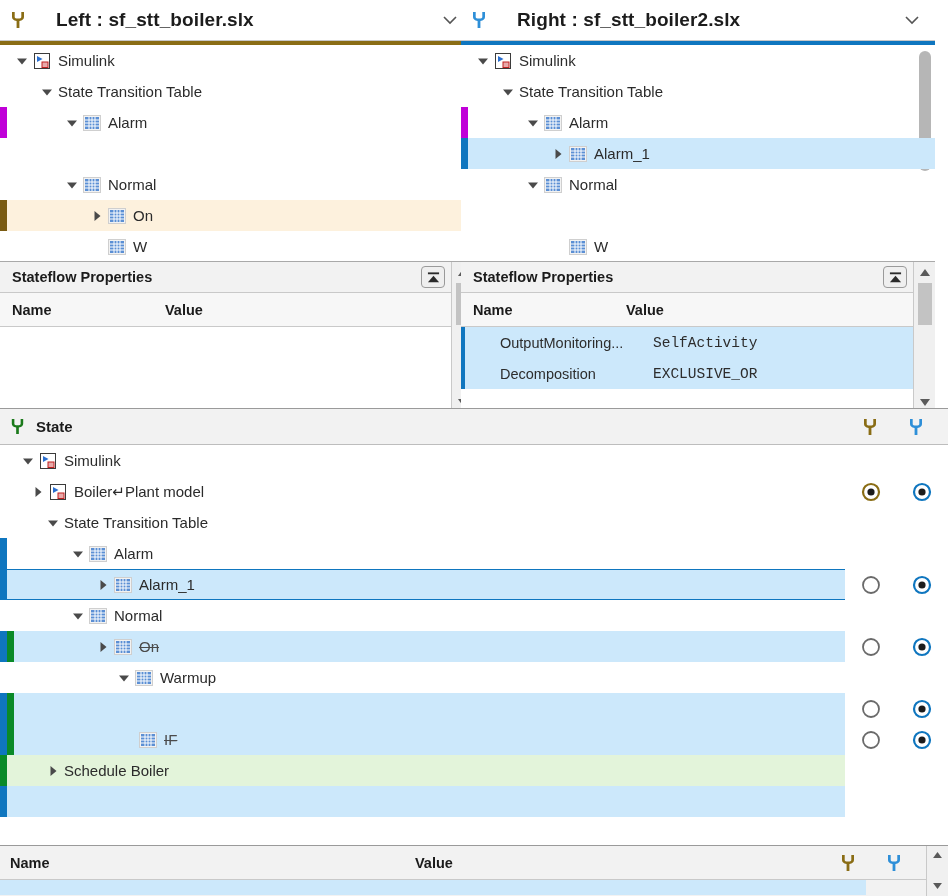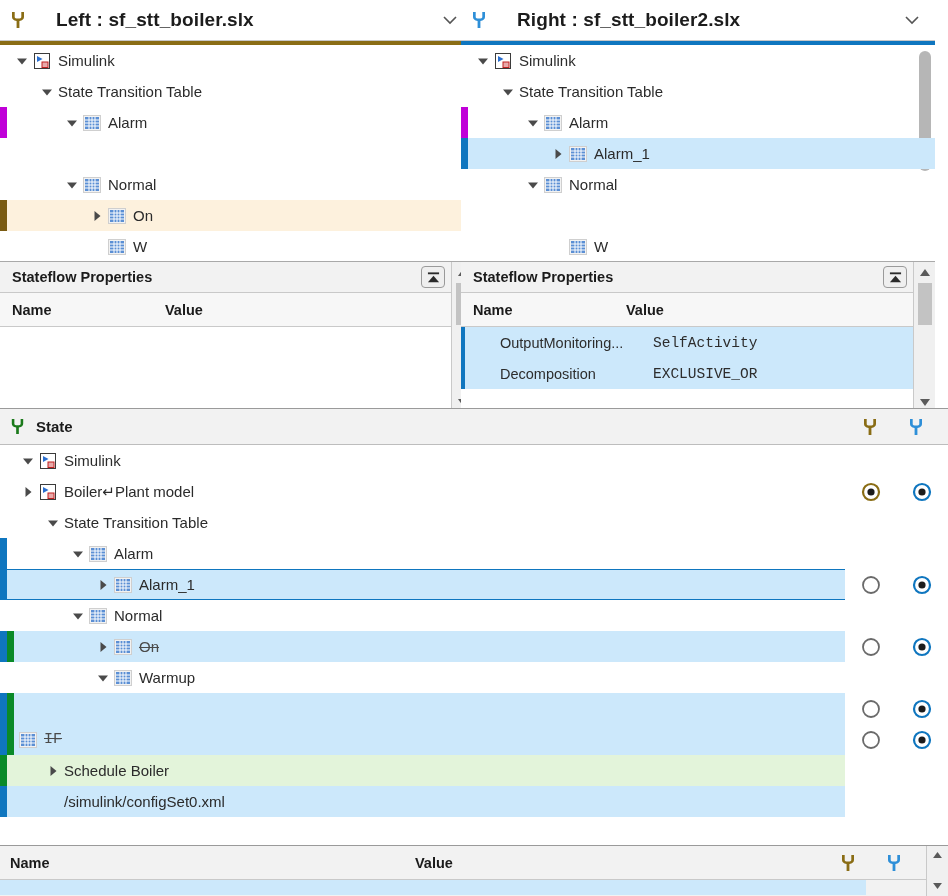--- a/index.html
+++ b/index.html
@@ -505,21 +505,21 @@
             </svg></span>
           <span class="ico"><svg viewBox="0 0 18 16" width="18" height="16">
               <rect x="1.5" y="0.5" width="15" height="15" fill="#fff" stroke="#3b3b3b"></rect>
               <path d="M4 3 L4 9 L9.5 6 Z" fill="#2b6fd0"></path>
               <rect x="9" y="9" width="6" height="5.5" fill="#e8a9a9" stroke="#c02020"></rect>
             </svg></span>
           <span class="lbl">Simulink</span>
         </span>
       </div>
       <div class="trow">
-        <span class="content" style="padding-left:20px;">
+        <span class="content" style="padding-left:30px;">
           <span class="tw"><svg viewBox="0 0 16 16" width="16" height="16">
               <path d="M5.5 3 L11.5 8 L5.5 13 Z" fill="#4a4a4a"></path>
             </svg></span>
           <span class="ico"><svg viewBox="0 0 18 16" width="18" height="16">
               <rect x="1.5" y="0.5" width="15" height="15" fill="#fff" stroke="#3b3b3b"></rect>
               <path d="M4 3 L4 9 L9.5 6 Z" fill="#2b6fd0"></path>
               <rect x="9" y="9" width="6" height="5.5" fill="#e8a9a9" stroke="#c02020"></rect>
             </svg></span>
           <span class="lbl">Boiler↵Plant model</span>
         </span>
@@ -654,21 +654,21 @@
           </span>
           <span class="r">
             <svg viewBox="0 0 22 22" width="22" height="22">
               <circle cx="11" cy="11" r="8" fill="#fff" stroke="#0f76bf" stroke-width="2.2"></circle>
               <circle cx="11" cy="11" r="3.6" fill="#1c1c1c"></circle>
             </svg>
           </span>
         </span>
       </div>
       <div class="trow">
-        <span class="content" style="padding-left:95px;">
+        <span class="content" style="padding-left:95px;margin-left:21px;">
           <span class="tw"><svg viewBox="0 0 16 16" width="16" height="16">
               <path d="M3 5.5 L13 5.5 L8 11.5 Z" fill="#4a4a4a"></path>
             </svg></span>
           <span class="ico"><svg viewBox="0 0 18 16" width="18" height="16">
               <rect x="0.5" y="0.5" width="17" height="15" fill="#f2f2f2" stroke="#cfcfcf"></rect>
               <rect x="2" y="2" width="14" height="12" fill="#5b8fd4"></rect>
               <g stroke="#ffffff" stroke-width="1">
                 <line x1="2" y1="5" x2="16" y2="5"></line>
                 <line x1="2" y1="8" x2="16" y2="8"></line>
                 <line x1="2" y1="11" x2="16" y2="11"></line>
@@ -699,21 +699,21 @@
             </svg>
           </span>
         </span>
       </div>
       <div class="trow">
         <span class="hlband selblue"></span>
         <span class="marker split">
           <i class="a" style="background:#0f76bf"></i>
           <i class="b" style="background:#0a8a28"></i>
         </span>
-        <span class="content" style="font-family:Liberation Mono, monospace;">
+        <span class="content" style="padding-left:120px;">
           <span class="tw"></span>
           <span class="ico"><svg viewBox="0 0 18 16" width="18" height="16">
               <rect x="0.5" y="0.5" width="17" height="15" fill="#f2f2f2" stroke="#cfcfcf"></rect>
               <rect x="2" y="2" width="14" height="12" fill="#5b8fd4"></rect>
               <g stroke="#ffffff" stroke-width="1">
                 <line x1="2" y1="5" x2="16" y2="5"></line>
                 <line x1="2" y1="8" x2="16" y2="8"></line>
                 <line x1="2" y1="11" x2="16" y2="11"></line>
                 <line x1="6" y1="2" x2="6" y2="14"></line>
                 <line x1="9" y1="2" x2="9" y2="14"></line>
@@ -742,24 +742,20 @@
         <span class="content" style="padding-left:45px;">
           <span class="tw"><svg viewBox="0 0 16 16" width="16" height="16">
               <path d="M5.5 3 L11.5 8 L5.5 13 Z" fill="#4a4a4a"></path>
             </svg></span>
           <span class="lbl">Schedule Boiler</span>
         </span>
       </div>
       <div class="trow">
         <span class="hlband selblue"></span>
         <span class="marker" style="background:#0f76bf"></span>
-        <span class="content" style="padding-left:45px;">
-          <span class="tw"></span>
-          <span class="lbl">/simulink/configSet0.xml</span>
-        </span>
       </div>
     </div>
 
   <div id="bottombar">
     <div class="hdr">
       <span class="c1">Name</span>
       <span class="c2">Value</span>
       <span class="icons">
         <span class="fork">
           <svg viewBox="0 0 20 22" width="20" height="22">

